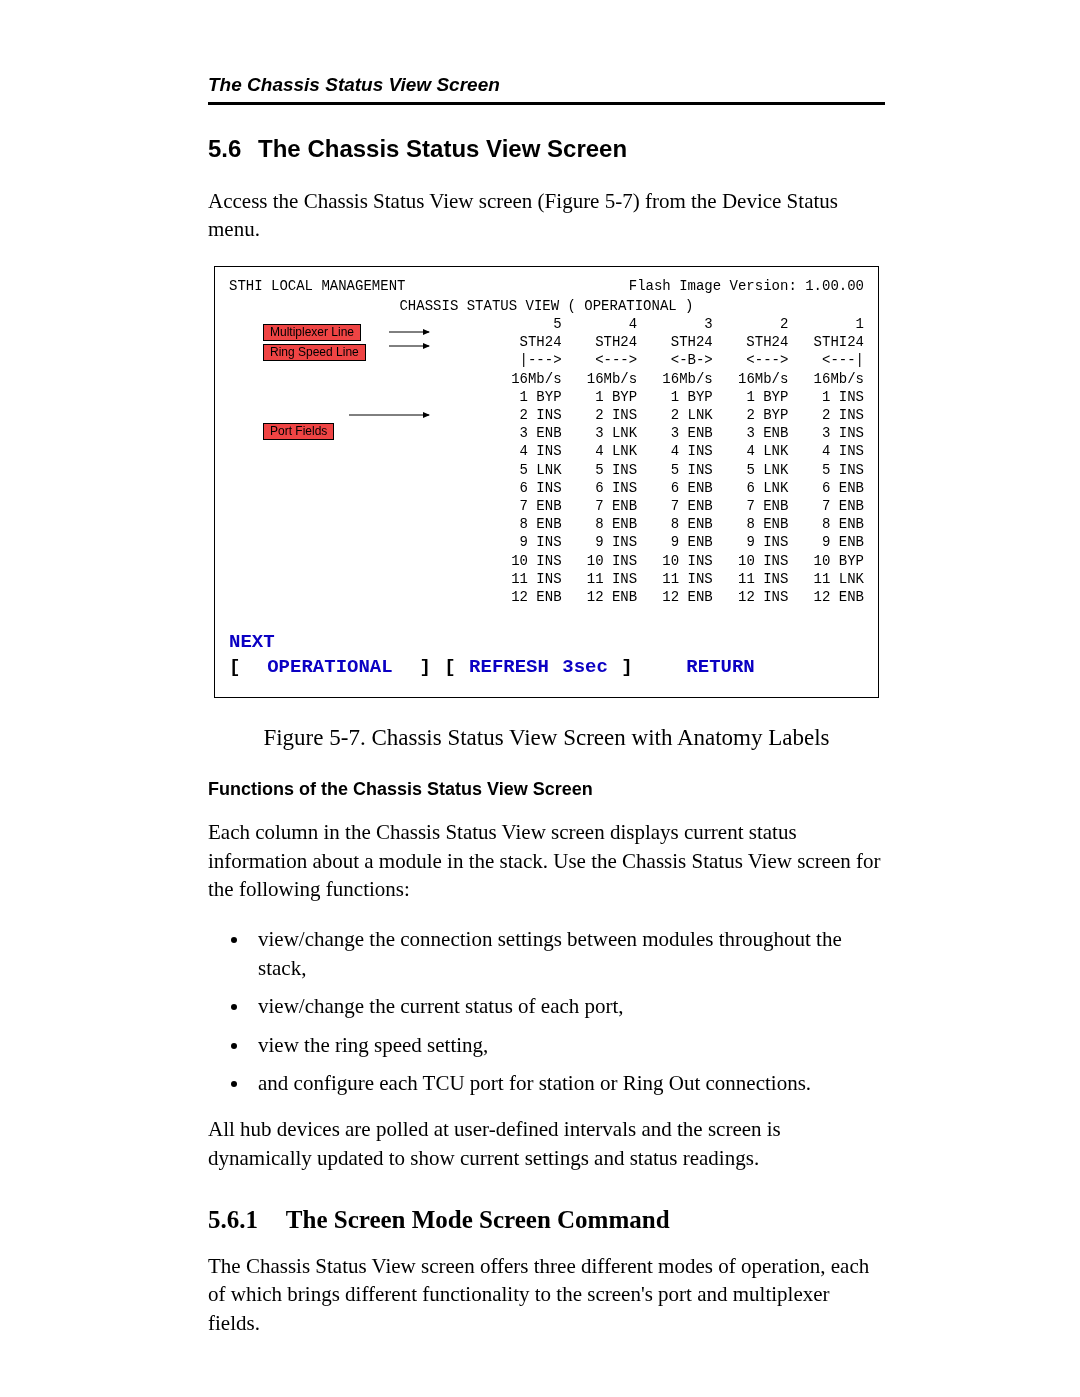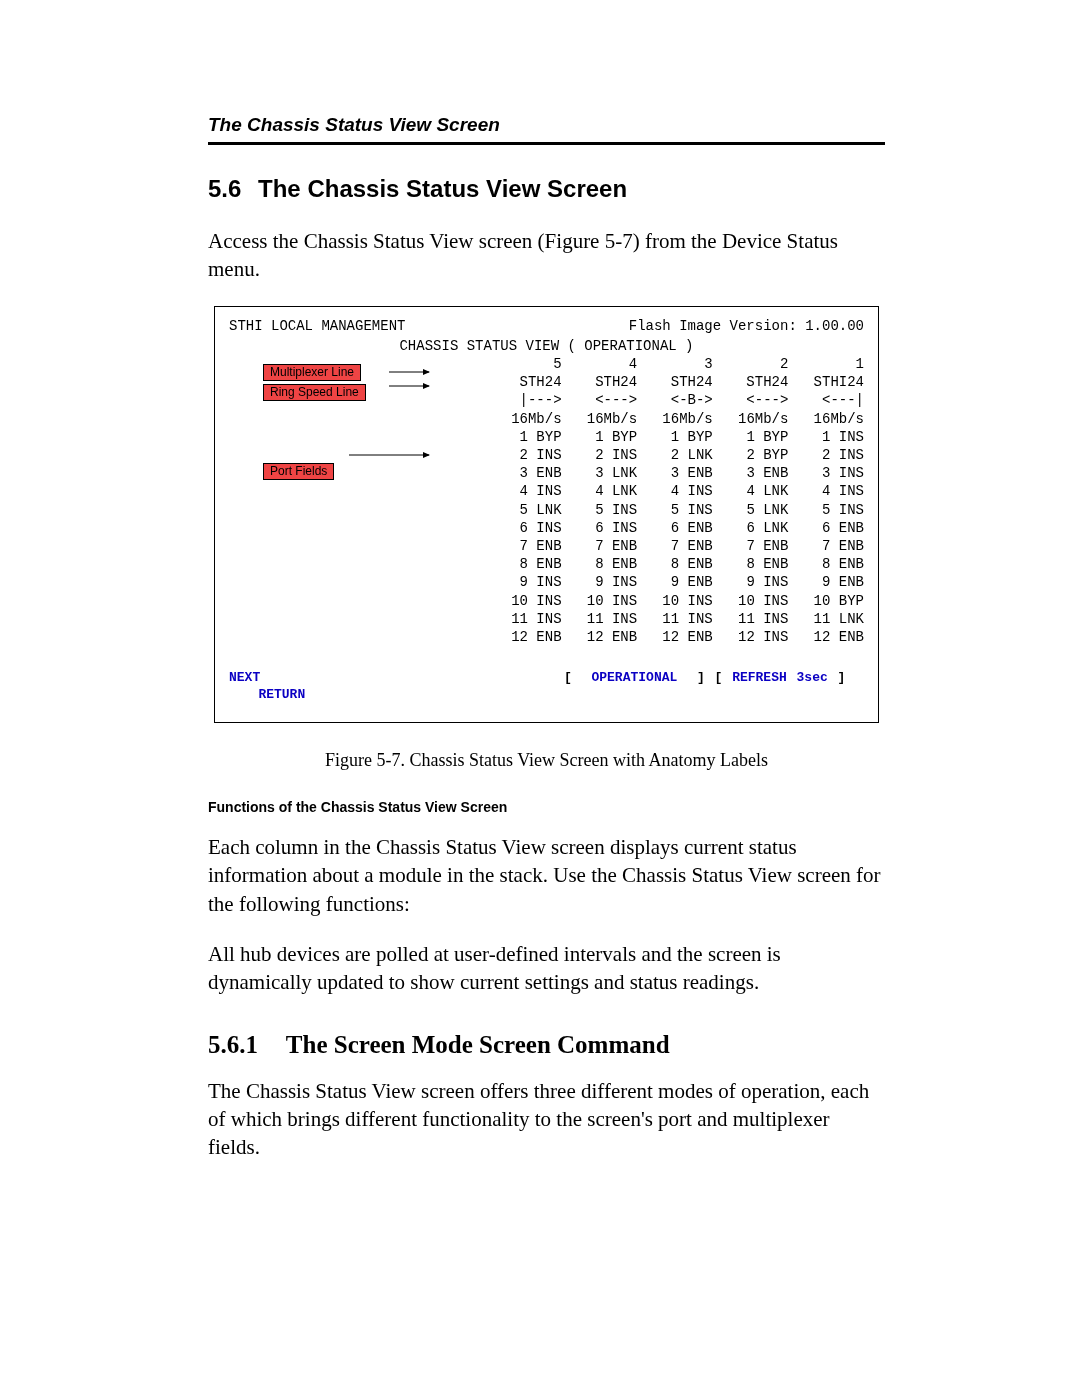--- a/index.html
+++ b/index.html
@@ -11,21 +11,21 @@
   .page {
     width: 1080px;
     min-height: 1397px;
     margin: 0 auto;
     position: relative;
     font-family: "Book Antiqua", Palatino, Georgia, serif;
     font-size: 21px;
     color: #000;
   }
   .inner {
-    padding: 114px 195px 0 208px;
+    padding: 74px 195px 0 208px;
   }
   .running-head {
     font-weight: 700;
     font-style: italic;
     font-family: Arial, Helvetica, sans-serif;
     font-size: 19px;
     border-bottom: 3px solid #000;
     padding-bottom: 6px;
     margin-bottom: 30px;
   }
@@ -74,37 +74,37 @@
     font-size: 12px;
     border: 1px solid #000;
     background: #ef4444;
     padding: 0 6px;
     white-space: nowrap;
   }
   .footer-row {
     margin-top: 24px;
     font-family: "Courier New", Courier, monospace;
     font-weight: 700;
-    font-size: 13px;
+    font-size: 19px;
     color: #0b00c3;
     word-spacing: 2px;
   }
   .footer-row span.bracket {
     color: #000;
     font-weight: 700;
   }
   .fig-caption {
     text-align: center;
+    font-size: 23px;
+    margin: 12px 0 28px 0;
+  }
+  .h2 {
+    font-family: Arial, Helvetica, sans-serif;
+    font-weight: 700;
     font-size: 18px;
-    margin: 12px 0 28px 0;
-  }
-  .h2 {
-    font-family: Arial, Helvetica, sans-serif;
-    font-weight: 700;
-    font-size: 14px;
     margin: 0 0 18px 0;
   }
   ul.bullets {
     margin: 0 0 18px 0;
     padding-left: 42px;
   }
   ul.bullets li {
     margin-bottom: 10px;
     line-height: 1.35;
     padding-left: 8px;
@@ -206,20 +206,26 @@
         &nbsp;&nbsp;&nbsp;<span>RETURN</span>
       </div>
     </div>
 
     <div class="fig-caption">Figure 5-7.  Chassis Status View Screen with Anatomy Labels</div>
 
     <div class="h2">Functions of the Chassis Status View Screen</div>
 
     <p class="para">Each column in the Chassis Status View screen displays current status information about a module in the stack. Use the Chassis Status View screen for the following functions:</p>
 
+    <ul class="bullets">
+      <li>view/change the connection settings between modules throughout the stack,</li>
+      <li>view/change the current status of each port,</li>
+      <li>view the ring speed setting,</li>
+      <li>and configure each TCU port for station or Ring Out connections.</li>
+    </ul>
 
     <p class="para">All hub devices are polled at user-defined intervals and the screen is dynamically updated to show current settings and status readings.</p>
 
     <div class="h3">
       <span class="num">5.6.1</span>
       <span>The Screen Mode Screen Command</span>
     </div>
 
     <p class="para">The Chassis Status View screen offers three different modes of operation, each of which brings different functionality to the screen's port and multiplexer fields.</p>
 

